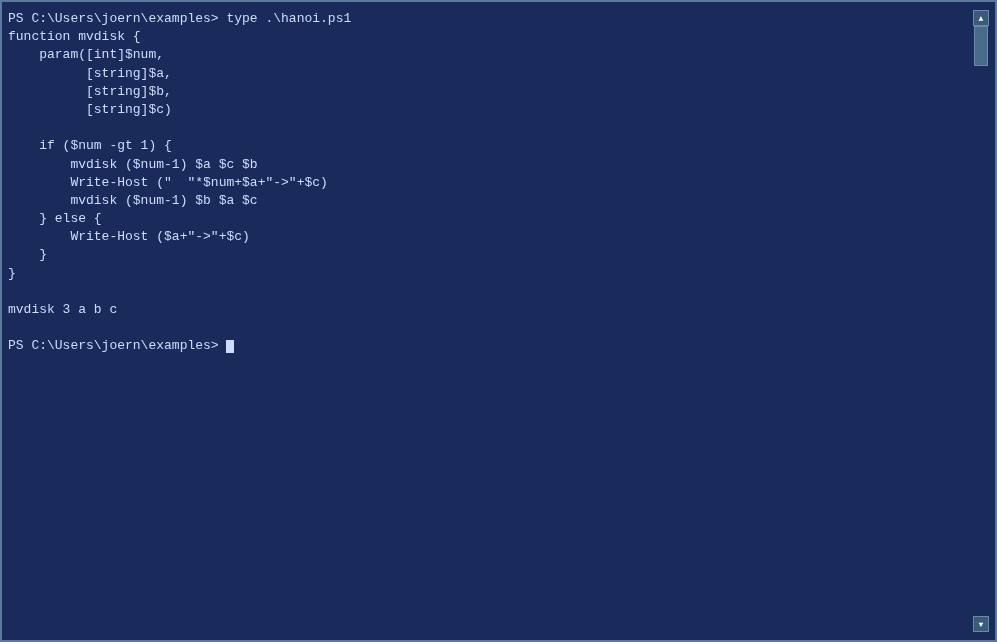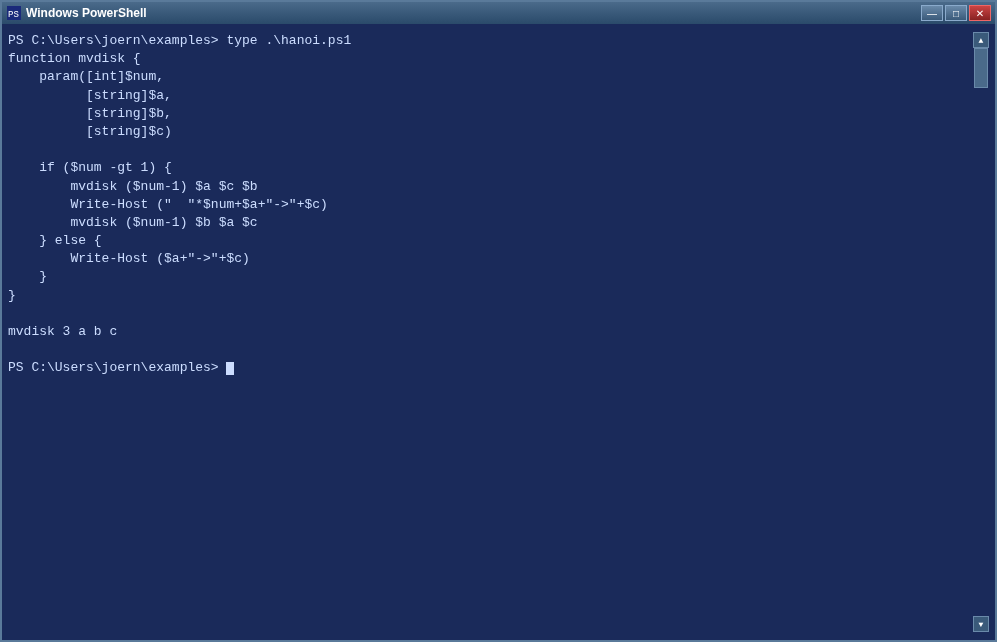--- a/index.html
+++ b/index.html
@@ -145,34 +145,20 @@
 
     @keyframes blink {
       50% { opacity: 0; }
     }
   </style>
 </head>
 <body>
 
 <div class="window">
 
-  <div class="title-bar">
-    <div class="title-bar-icon">
-      <svg viewBox="0 0 14 14" fill="none" xmlns="http://www.w3.org/2000/svg">
-        <rect width="14" height="14" fill="#1a2a7a"></rect>
-        <text x="1" y="11" font-size="9" fill="white" font-family="Courier New">PS</text>
-      </svg>
-    </div>
-    <span class="title-bar-text">Windows PowerShell</span>
-    <div class="title-bar-buttons">
-      <div class="tb-btn">—</div>
-      <div class="tb-btn">□</div>
-      <div class="tb-btn close-btn">✕</div>
-    </div>
-  </div>
 
   <div class="console-area">
     <div class="console-content" id="console-output">PS C:\Users\joern\examples&gt; type .\hanoi.ps1
 function mvdisk {
     param([int]$num,
           [string]$a,
           [string]$b,
           [string]$c)
 
     if ($num -gt 1) {

